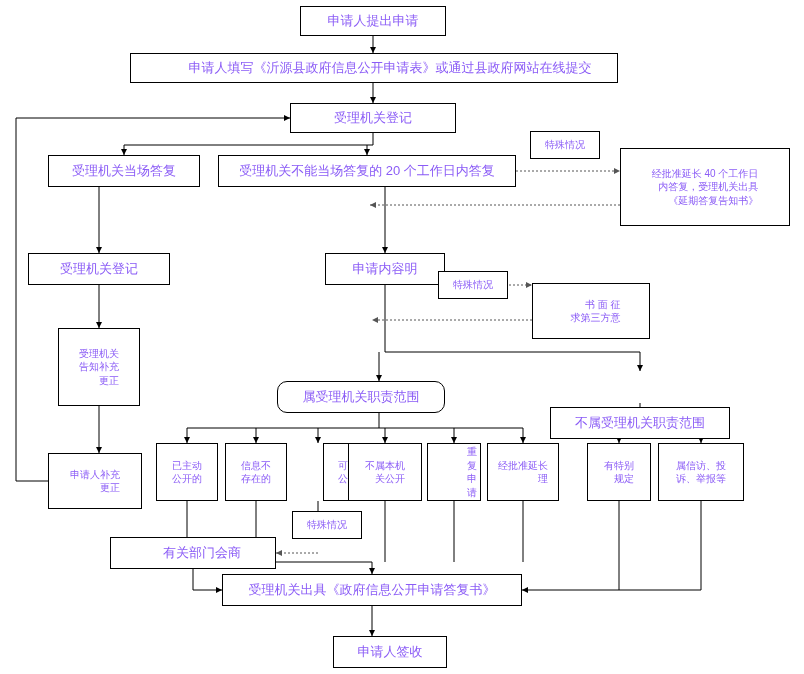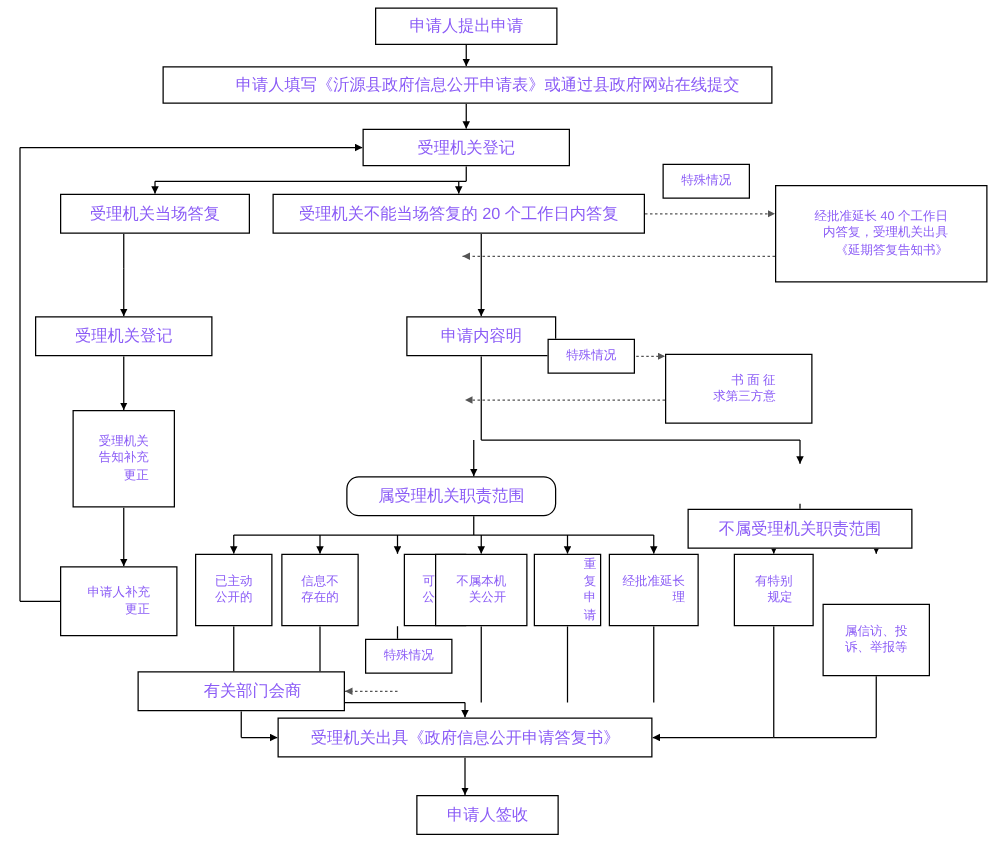--- a/index.html
+++ b/index.html
@@ -170,20 +170,20 @@
   <div class="node small" style="left:293px;top:443px;width:50px;height:58px;margin-left:30px;">可以
 公开</div>
   <div class="node small" style="left:348px;top:443px;width:74px;height:58px;">不属本机
 关公开</div>
   <div class="node small" style="left:427px;top:443px;width:54px;height:58px;padding-left:32px;">重 复
 申请</div>
   <div class="node small" style="left:487px;top:443px;width:72px;height:58px;">经批准延长
 理</div>
   <div class="node small" style="left:587px;top:443px;width:64px;height:58px;">有特别
 规定</div>
-  <div class="node small" style="left:658px;top:443px;width:86px;height:58px;margin-top:40px;">属信访、投
+  <div class="node small" style="left:658px;top:443px;width:86px;height:58px;">属信访、投
 诉、举报等</div>
   <div class="node small" style="left:292px;top:511px;width:70px;height:28px;">特殊情况</div>
   <div class="node" style="left:110px;top:537px;width:166px;height:32px;padding-left:21px;">有关部门会商</div>
   <div class="node" style="left:222px;top:574px;width:300px;height:32px;font-family:Liberation Serif, serif;">受理机关出具《政府信息公开申请答复书》</div>
   <div class="node" style="left:333px;top:636px;width:114px;height:32px;">申请人签收</div>
 
 </div>
 
 </body></html>

